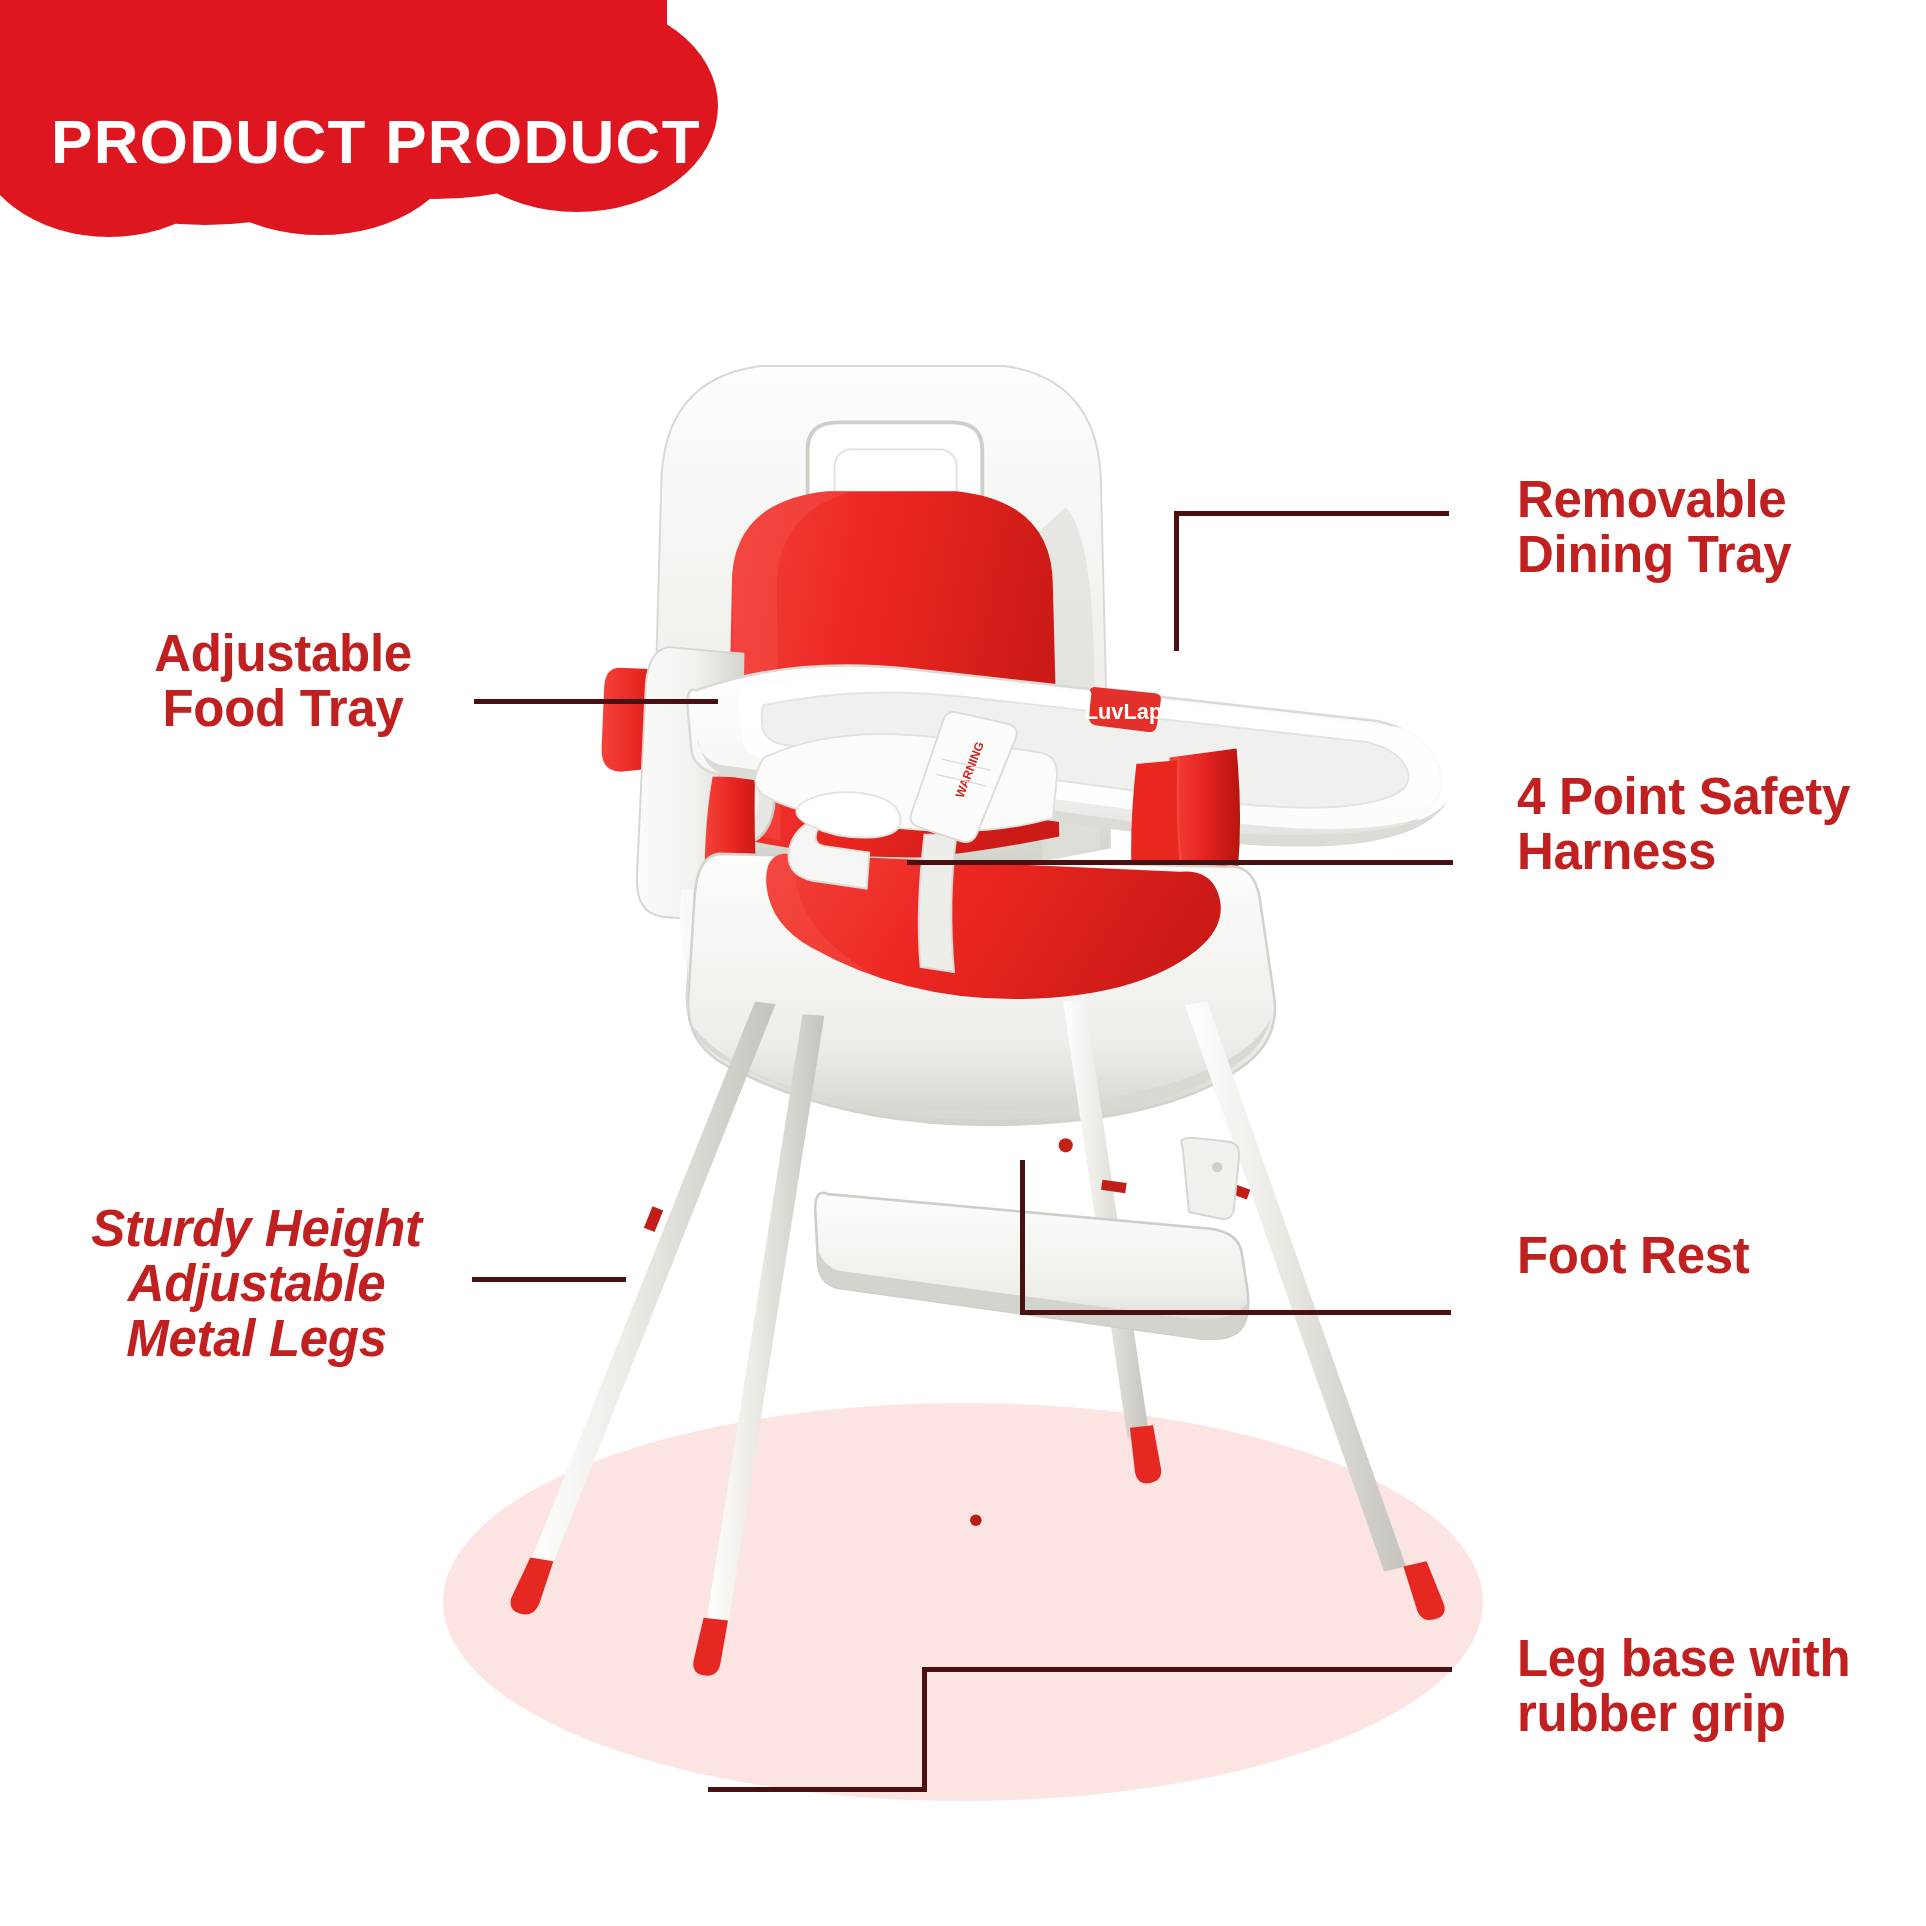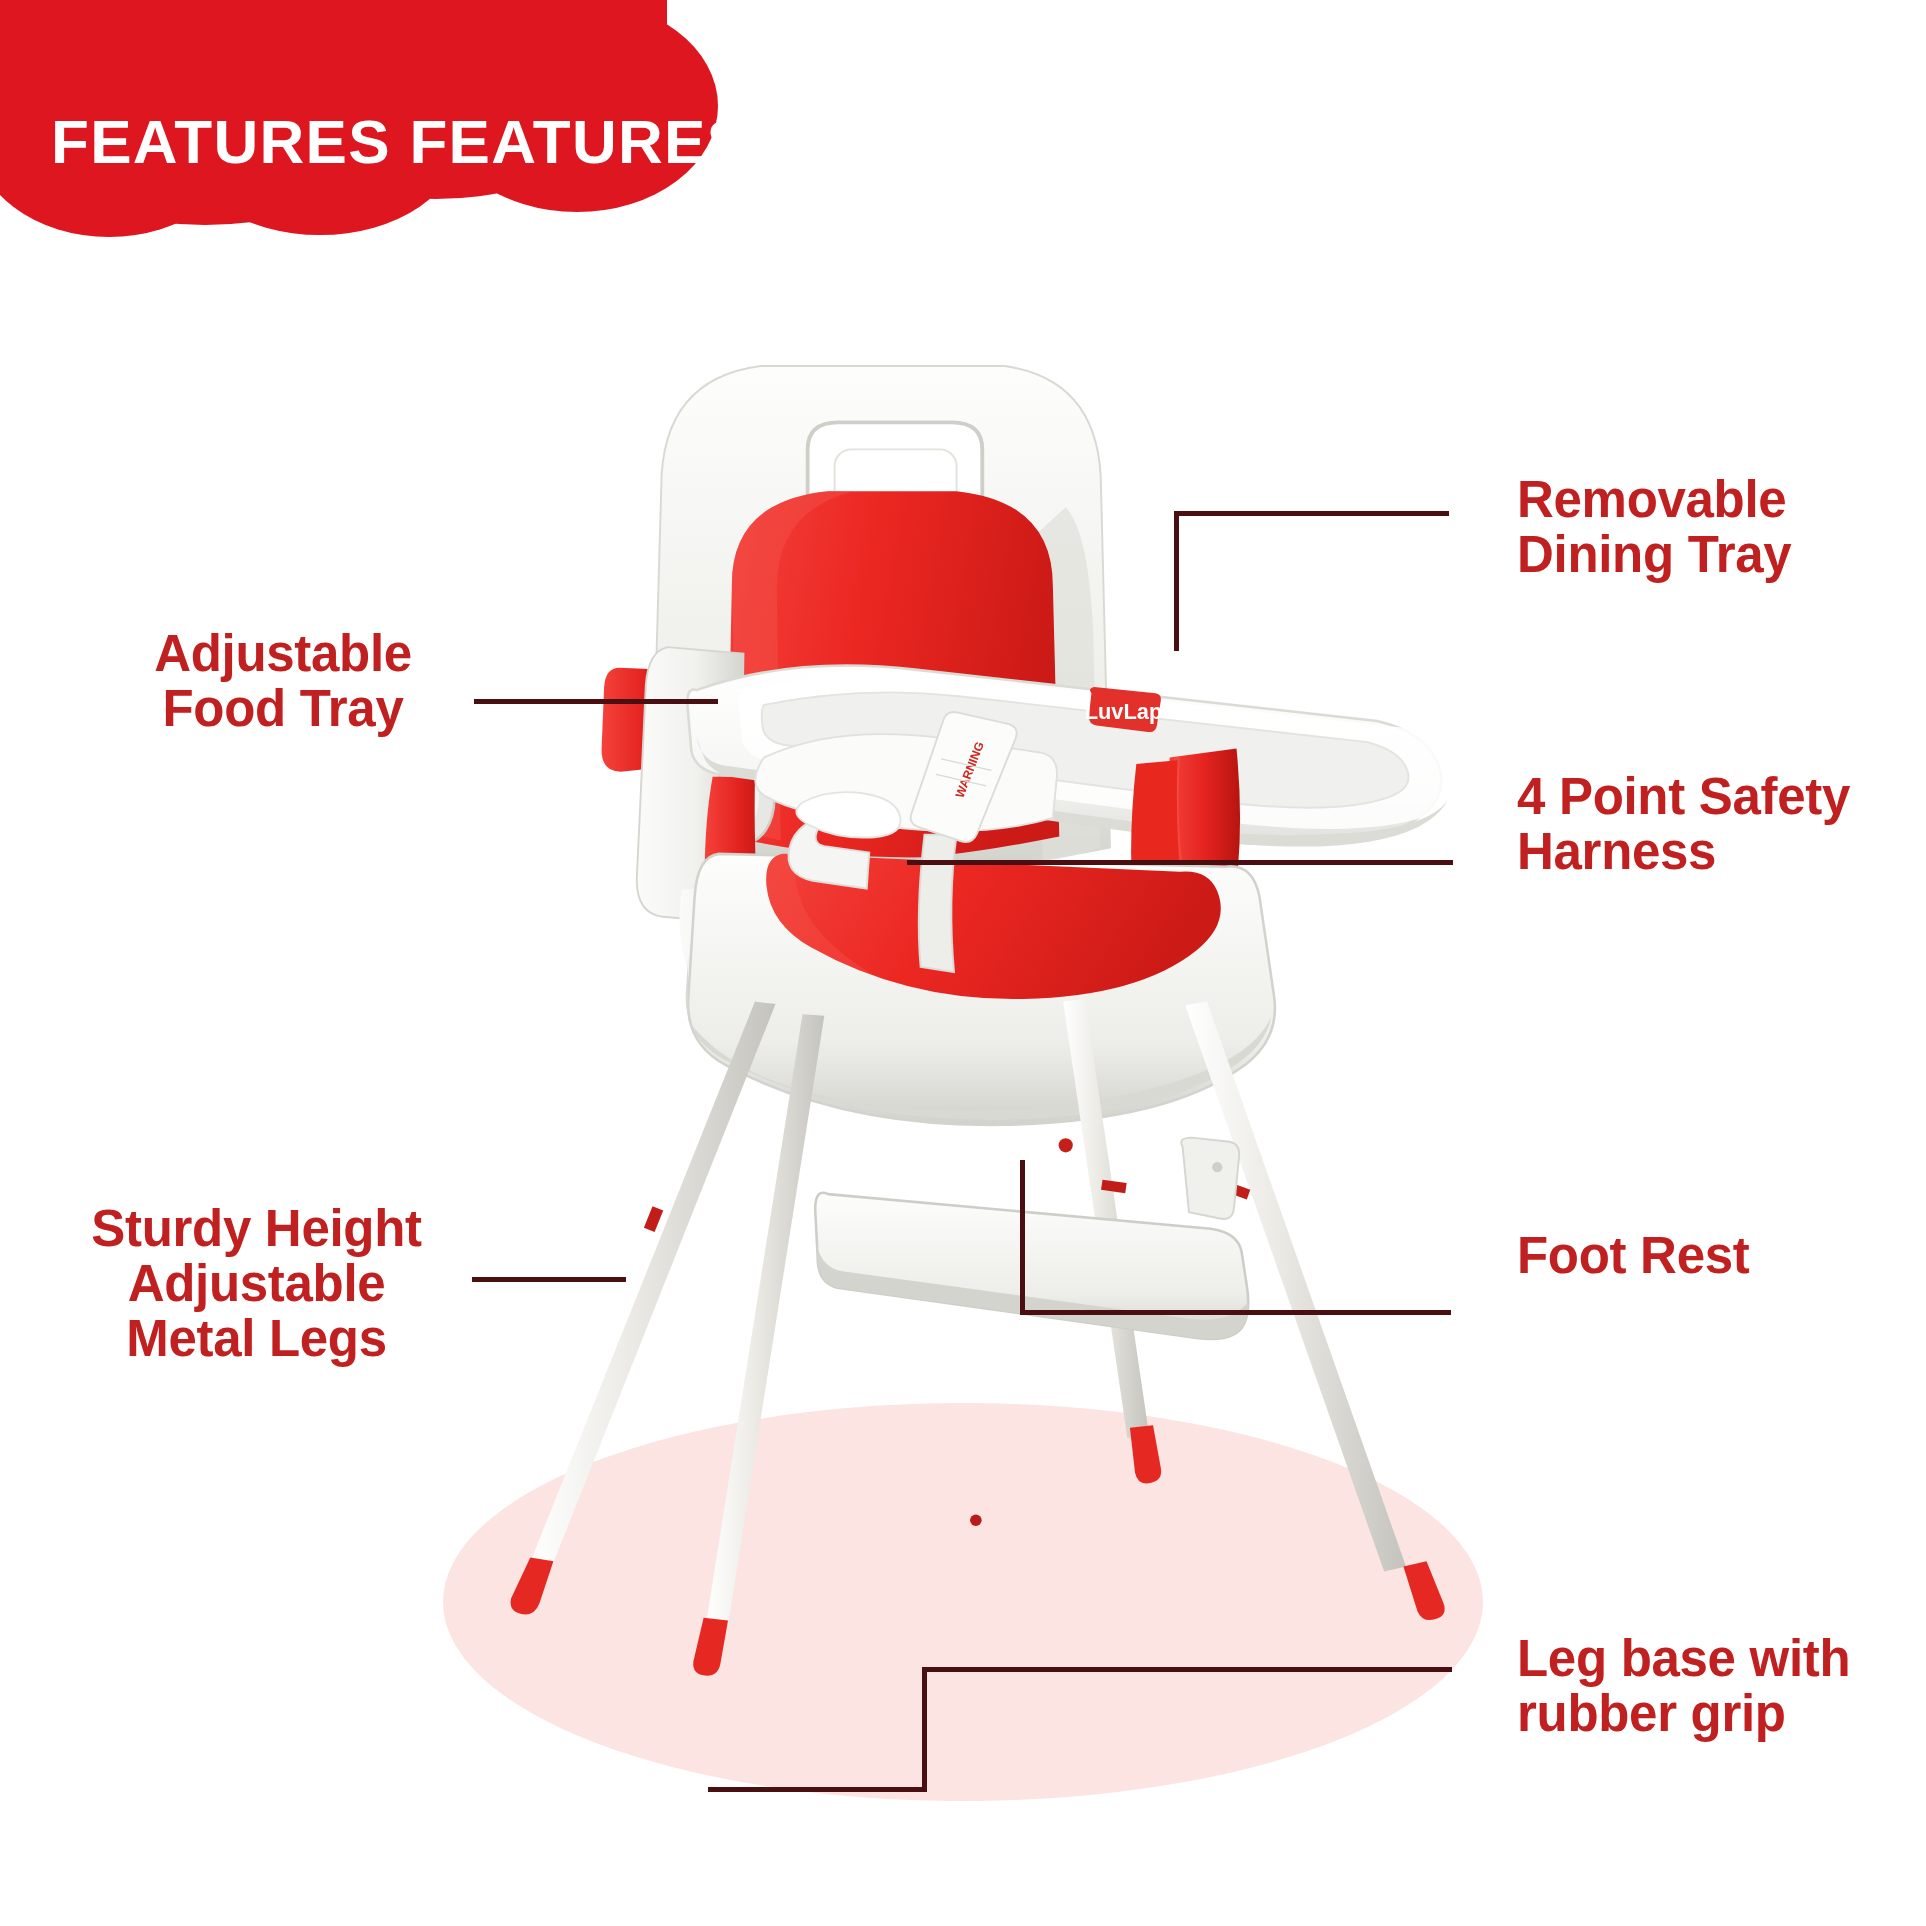--- a/index.html
+++ b/index.html
@@ -35,21 +35,21 @@
 <body>
 
 <div id="header-banner">
   <div class="blob" style="left:0px;   top:0px;   width:488px; height:302px;"></div>
   <div class="blob" style="left:250px; top:-13px; width:449px; height:289px;"></div>
   <div class="blob" style="left:475px; top:77px; width:282px; height:212px;"></div>
   <div class="blob" style="left:13px;  top:109px; width:270px; height:205px;"></div>
   <div class="blob" style="left:218px; top:119px; width:282px; height:193px;"></div>
   <div class="blob" style="left:0px;   top:0px;   width:706px;height:218px;border-radius:0 0 26px 26px;"></div>
 </div>
-<div id="banner-title">FEATURES FEATURES</div>
+<div id="banner-title">PRODUCT PRODUCT</div>
 
 <div id="floor-shadow"></div>
 
 <svg id="product" viewBox="0 0 3000 3000" xmlns="http://www.w3.org/2000/svg">
   <defs>
     <linearGradient id="gShell" x1="0" y1="0" x2="1" y2="0">
       <stop offset="0%" stop-color="#FBFBFA"></stop>
       <stop offset="55%" stop-color="#F1F1EE"></stop>
       <stop offset="100%" stop-color="#D5D5D0"></stop>
     </linearGradient>
@@ -204,16 +204,16 @@
 Harness</div>
 
 <div class="feature-label label-right" style="left:1473px;top:1228px;">Foot Rest</div>
 
 <div class="feature-label label-right" style="left:1473px;top:1631px;">Leg base with
 rubber grip</div>
 
 <div class="feature-label label-left" style="left:103px;top:626px;width:360px;">Adjustable
 Food Tray</div>
 
-<div class="feature-label label-left" style="left:51px;top:1201px;width:411px;">Sturdy Height
+<div class="feature-label label-left" style="left:51px;top:1201px;width:411px;font-style:italic;">Sturdy Height
 Adjustable
 Metal Legs</div>
 
 
 </body></html>

